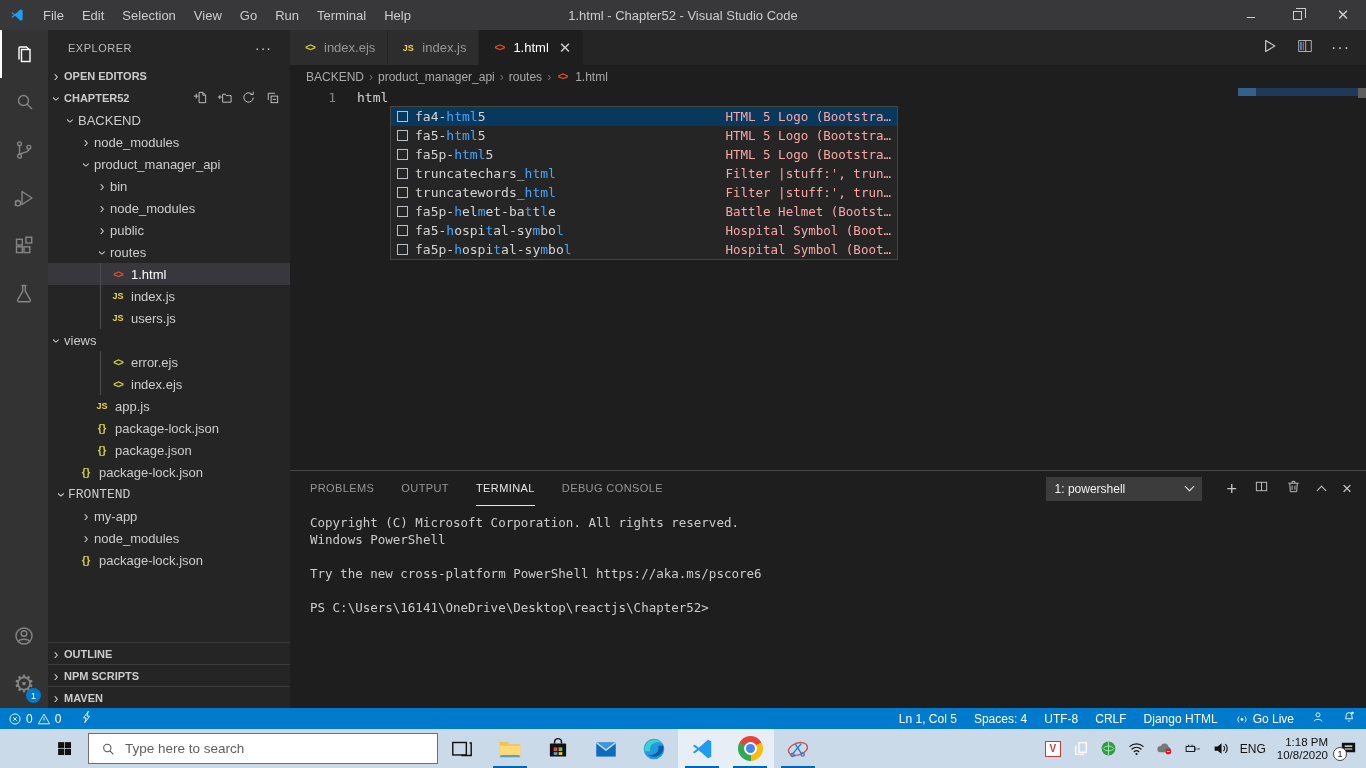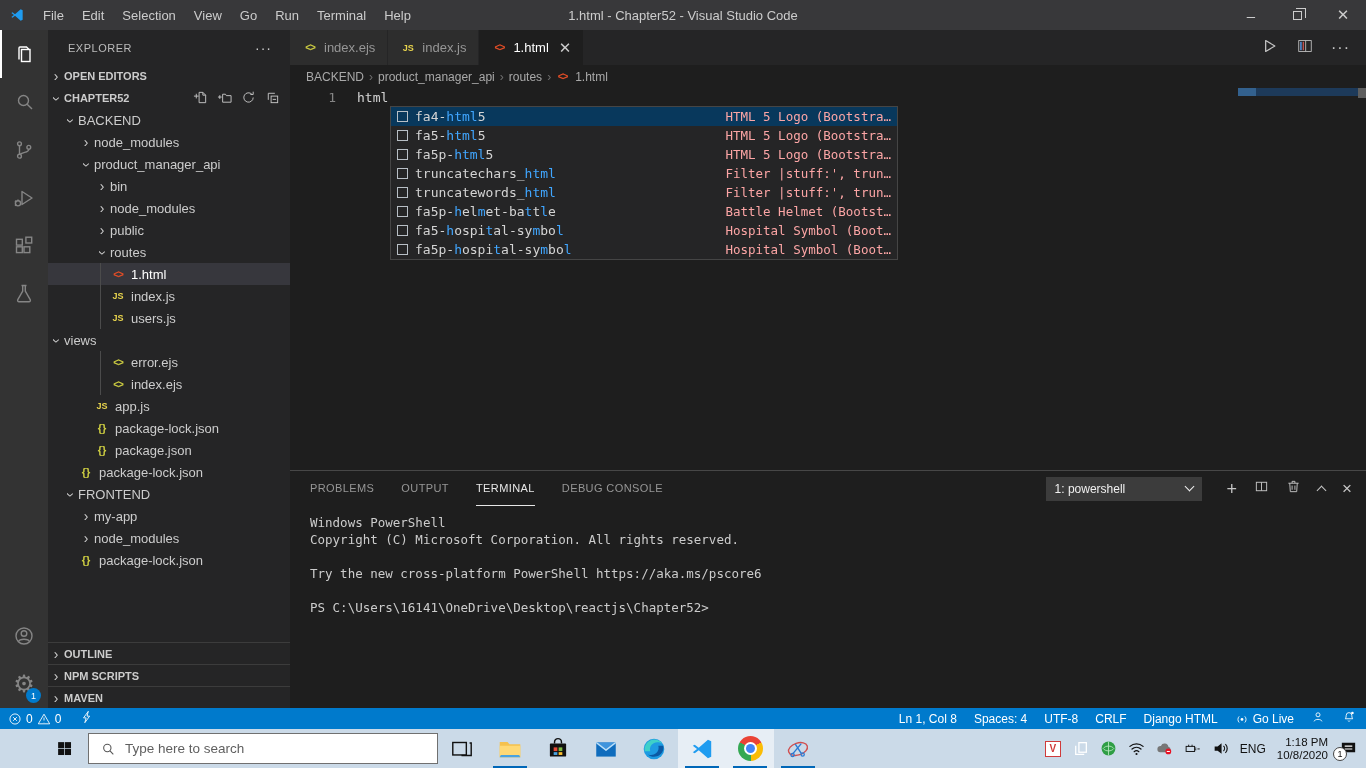--- a/index.html
+++ b/index.html
@@ -313,21 +313,21 @@
             <span>package-lock.json</span>
           </div>
           <div class="trow" style="padding-left: 46px;">
             <span class="fi f-json">{}</span>
             <span>package.json</span>
           </div>
           <div class="trow" style="padding-left: 30px;">
             <span class="fi f-json">{}</span>
             <span>package-lock.json</span>
           </div>
-          <div class="trow" style="padding-left: 14px;">
+          <div class="trow" style="padding-left: 4px; font-family: Liberation Mono, monospace;">
             <span class="chev exp">›</span>
             <span>FRONTEND</span>
           </div>
           <div class="trow" style="padding-left: 30px;">
             <span class="chev ">›</span>
             <span>my-app</span>
           </div>
           <div class="trow" style="padding-left: 30px;">
             <span class="chev ">›</span>
             <span>node_modules</span>
@@ -463,22 +463,22 @@
                   <path d="M8 3.5v9"></path>
                 </svg></span>
             <span><svg viewBox="0 0 16 16" fill="none" stroke="currentColor">
                   <path d="M2.5 4.5h11M6.5 4.5v-2h3v2M4 4.5l.6 9h6.8l.6-9M6.5 7v4.5M9.5 7v4.5"></path>
                 </svg></span>
             <span class="cchev up"></span>
             <span class="pclose">×</span>
           </span>
         </div>
         <div class="term" id="term">
+            <div class="tline">Copyright (C) Microsoft Corporation. All rights reserved.</div>
             <div class="tline">Windows PowerShell</div>
-            <div class="tline">Copyright (C) Microsoft Corporation. All rights reserved.</div>
             <div class="tline"> </div>
             <div class="tline">Try the new cross-platform PowerShell https://aka.ms/pscore6</div>
             <div class="tline"> </div>
             <div class="tline">PS C:\Users\16141\OneDrive\Desktop\reactjs\Chapter52&gt;</div>
           </div>
       </div>
     </div>
   </div>
 
   <div class="statusbar">
@@ -495,21 +495,21 @@
           </svg>
         <span>0</span>
       </span>
       <span class="sb-bolt">
         <svg viewBox="0 0 16 16" fill="none" stroke="currentColor" stroke-linejoin="round">
             <path d="M9.5 1.5L4 9h3l-1.5 5.5L11 7H8z"></path>
           </svg>
       </span>
     </span>
     <span class="sb-right">
-      <span>Ln 1, Col 8</span>
+      <span>Ln 1, Col 5</span>
       <span>Spaces: 4</span>
       <span>UTF-8</span>
       <span>CRLF</span>
       <span>Django HTML</span>
       <span class="sb-item">
         <svg viewBox="0 0 16 16" fill="none" stroke="currentColor">
             <circle cx="8" cy="8.5" r="1.6" fill="currentColor" stroke="none"></circle>
             <path d="M4.8 12a5 5 0 0 1 0-7M11.2 5a5 5 0 0 1 0 7"></path>
           </svg>
         <span>Go Live</span>

